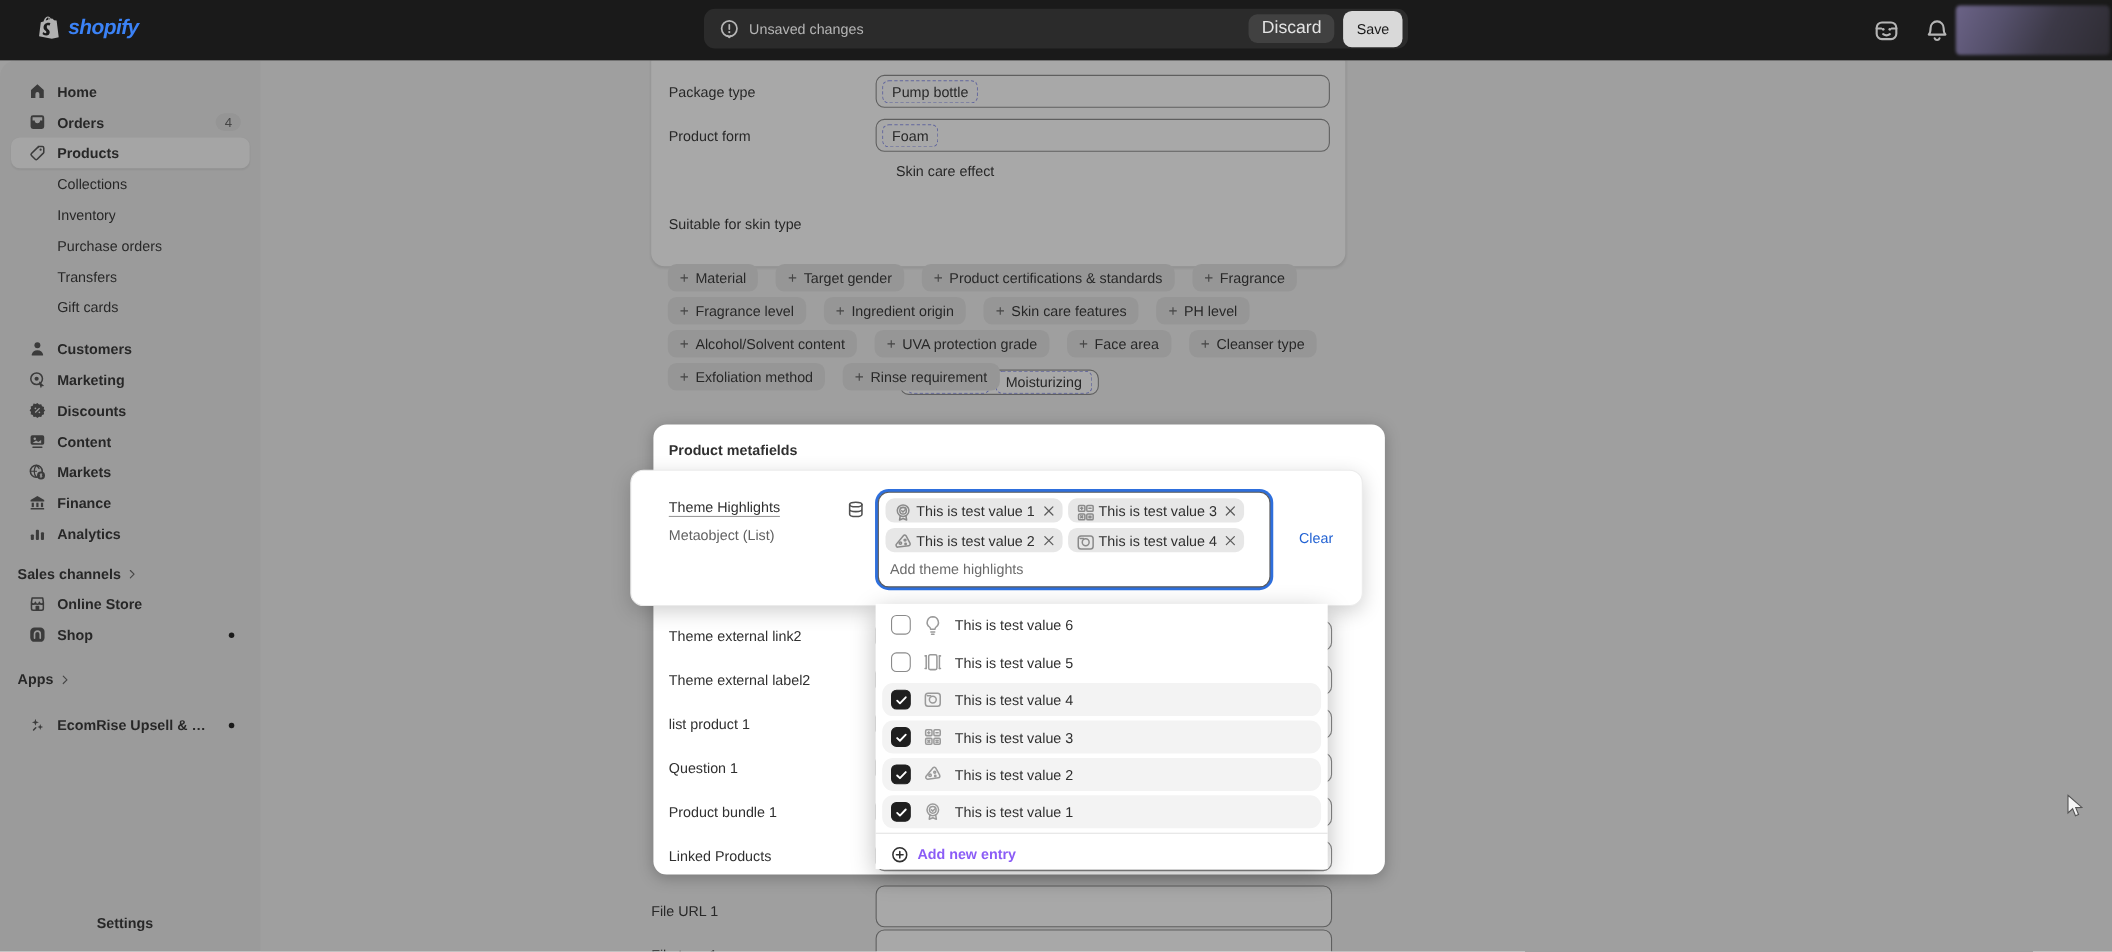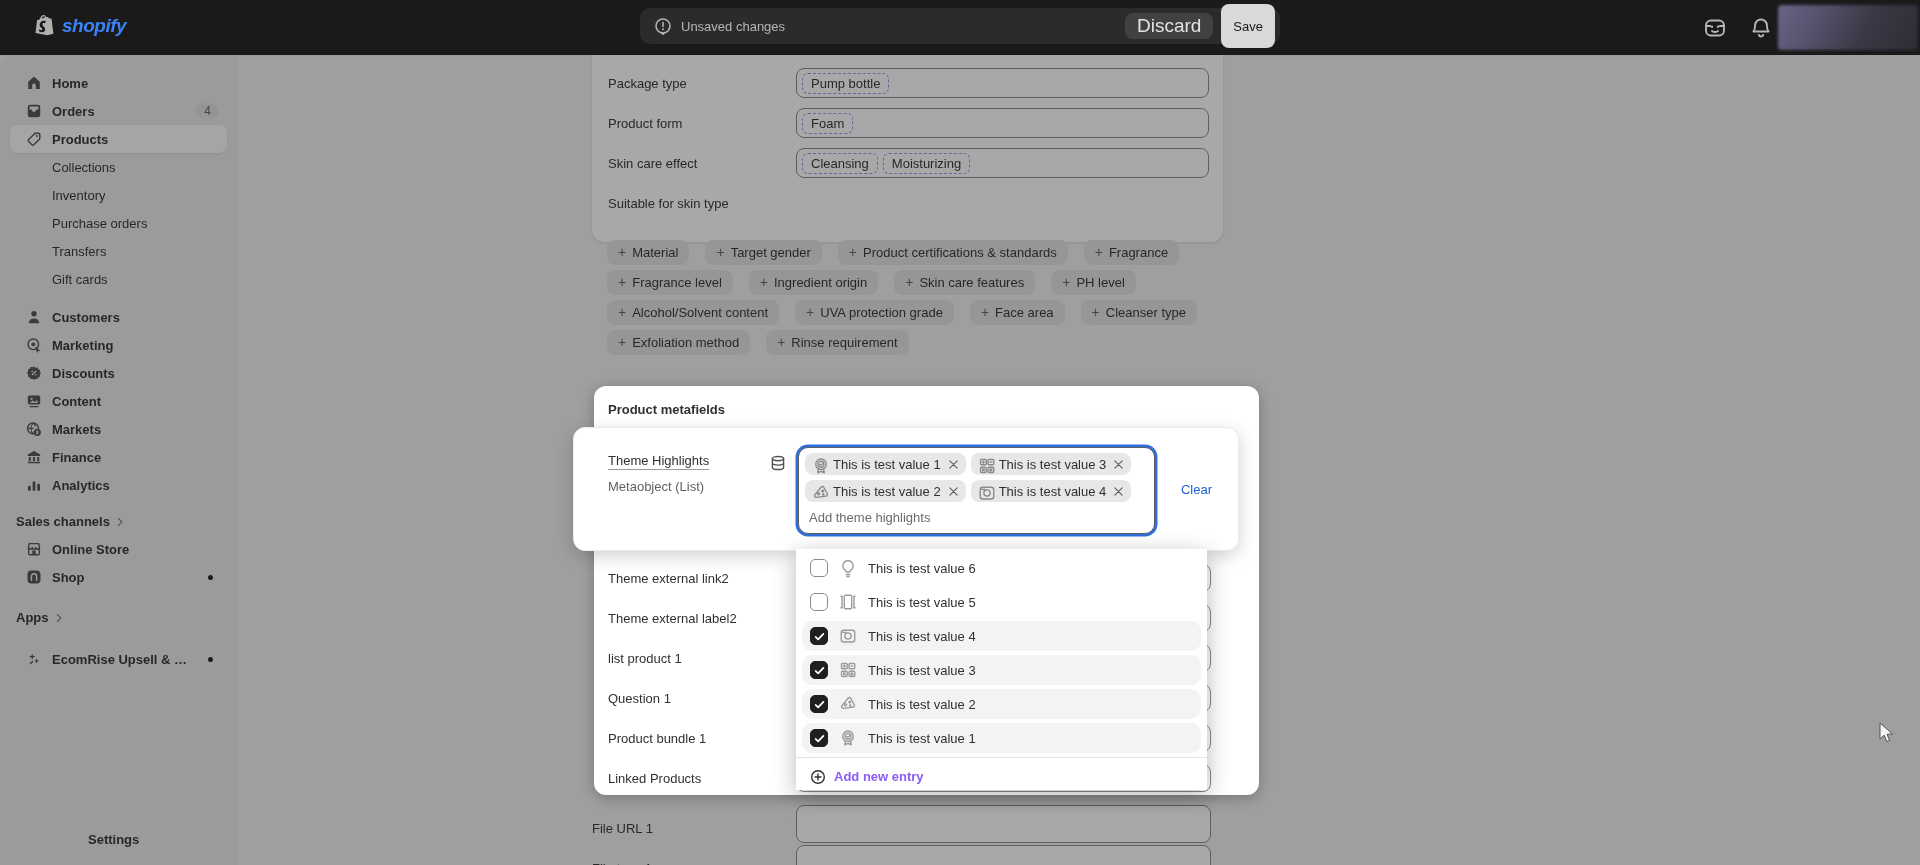--- a/index.html
+++ b/index.html
@@ -12,22 +12,22 @@
 
   
   .topbar { position:absolute; left:0; top:0; width:1920px; height:55px; background:#1a1a1a; z-index:40; }
   .logo { position:absolute; left:34px; top:14px; display:flex; align-items:center; gap:6px; }
   .logo-text { color:#3b82f6; font-size:19px; font-weight:700; font-style:italic; letter-spacing:-0.5px; }
   .savebar { position:absolute; left:640px; top:8px; width:640px; height:36px; background:#2b2b2b;
     border-radius:10px; display:flex; align-items:center; padding:0 5px 0 14px; }
   .savebar-status { color:#b5b5b5; margin-left:9px; }
   .savebar-spacer { flex:1; }
   .btn-discard { background:#414141; color:#e3e3e3; border:none; border-radius:8px; height:26px;
-    padding:0 12px; font-size:19px; font-family:inherit; margin-right:8px; cursor:pointer; }
-  .btn-save { background:#d9d9d9; color:#1a1a1a; border:none; border-radius:8px; height:44px;
+    padding:0 12px; font-size:16px; font-family:inherit; margin-right:8px; cursor:pointer; }
+  .btn-save { background:#d9d9d9; color:#1a1a1a; border:none; border-radius:8px; height:33px;
     padding:0 12px; font-size:13px; font-family:inherit; cursor:pointer; }
   .topbar-icons { position:absolute; right:148px; top:0; height:55px; display:flex; align-items:center; gap:24px; }
   .topbar-iconbtn { width:22px; height:22px; color:#b5b5b5; }
   .store-blur { position:absolute; right:2px; top:5px; width:140px; height:45px; border-radius:4px;
     background:linear-gradient(115deg,#6b6387 0%,#55506b 30%,#3c3947 60%,#2e2c33 100%);
     filter:blur(1.5px); }
 
   
   .frame { position:absolute; left:0; top:55px; width:1920px; height:810px; background:#f1f1f1;
     border-top-left-radius:14px; overflow:hidden; }
@@ -421,21 +421,21 @@
           <div class="form-row" style="top: 68px;">
             <span class="form-label">Product form</span>
             <div class="form-input">
               <span style="display:flex;gap:5px">
 
                   <span class="meta-chip">Foam</span>
                 </span>
             </div>
           </div>
 
-          <div class="form-row" style="top: 108px;">
+          <div class="form-row" style="top: 108px; flex-direction: column;">
             <span class="form-label">Skin care effect</span>
             <div class="form-input">
               <span style="display:flex;gap:5px">
 
                   <span class="meta-chip">Cleansing</span>
 
                   <span class="meta-chip">Moisturizing</span>
                 </span>
             </div>
           </div>

